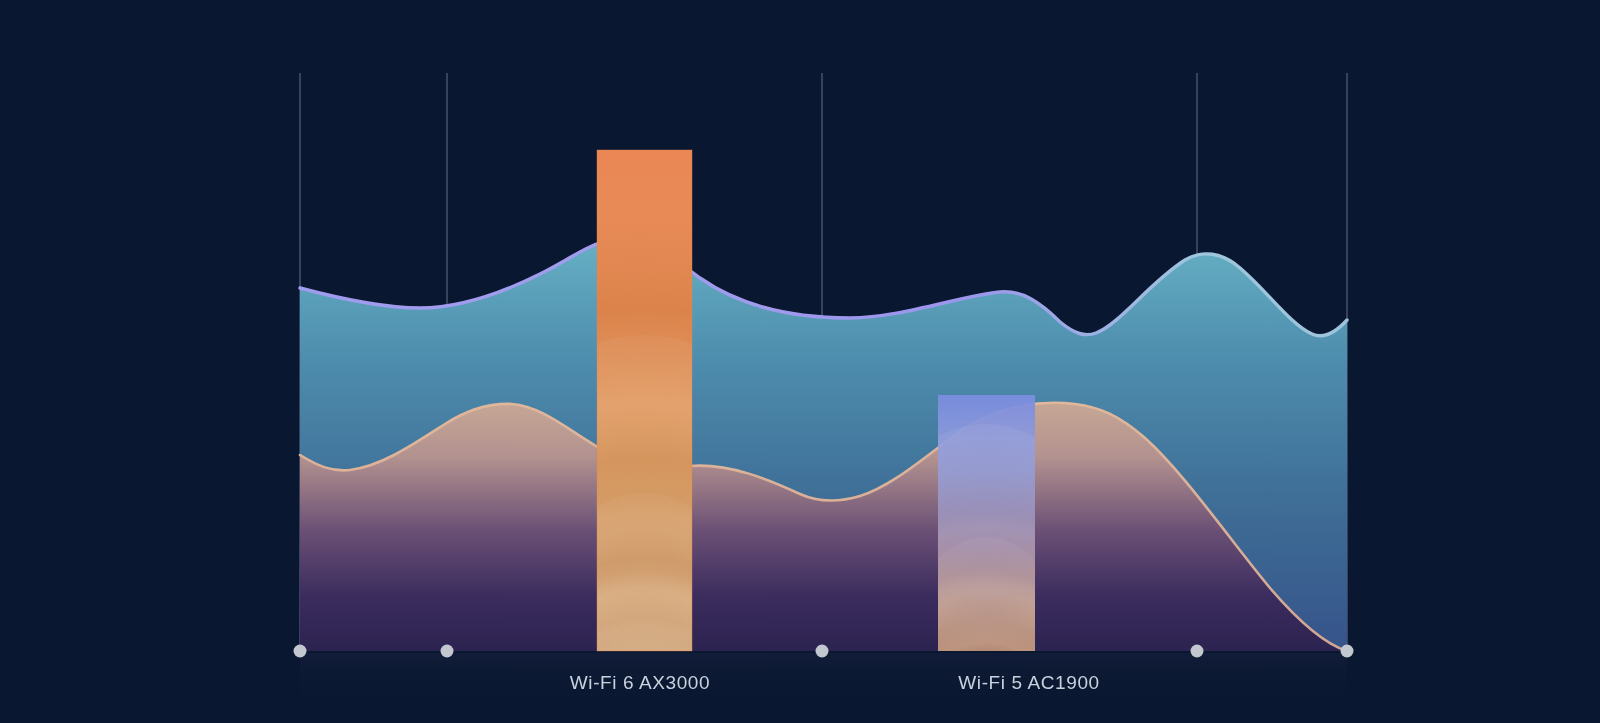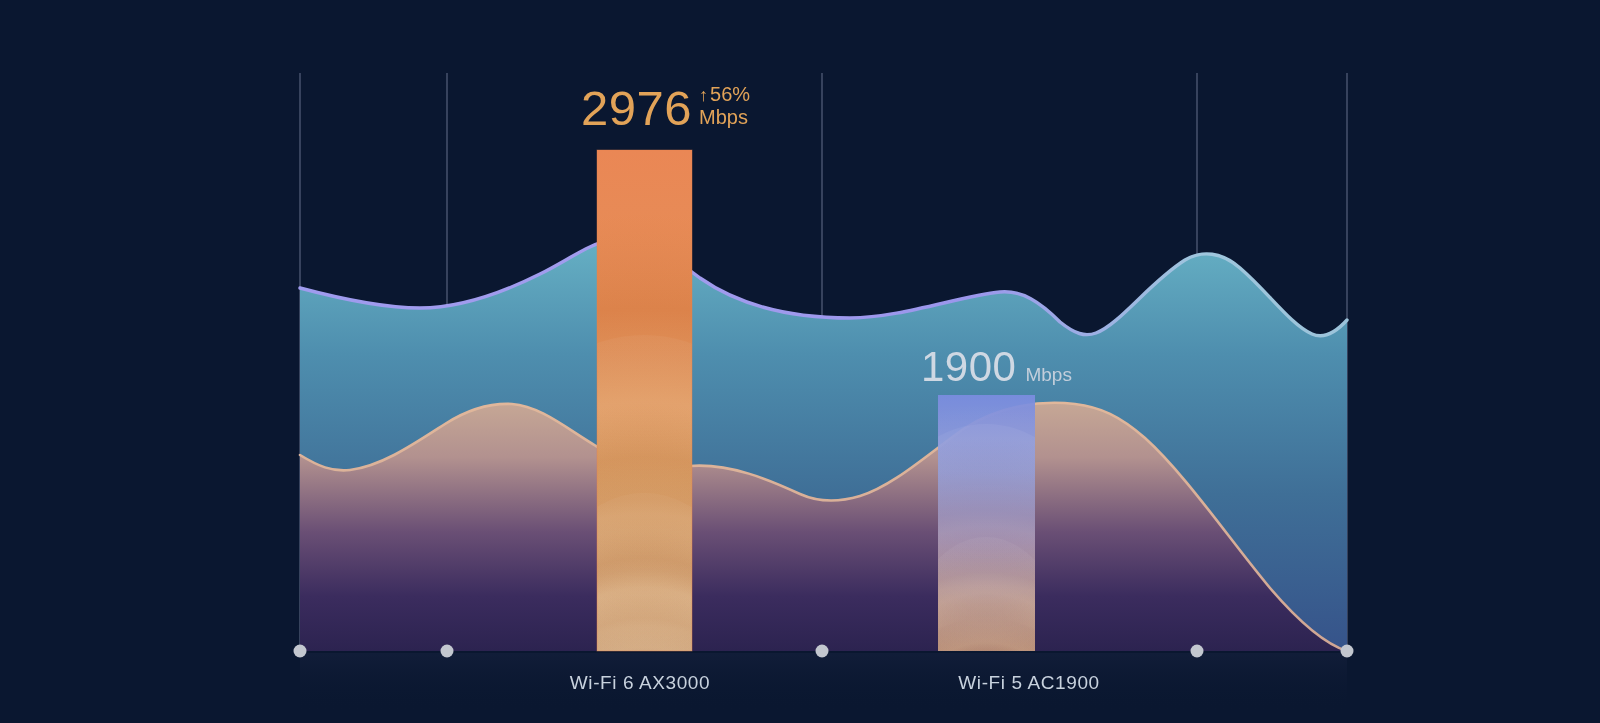--- a/index.html
+++ b/index.html
@@ -277,25 +277,19 @@
       <circle cx="300" cy="651" r="6.5"></circle>
       <circle cx="447" cy="651" r="6.5"></circle>
       <circle cx="822" cy="651" r="6.5"></circle>
       <circle cx="1197" cy="651" r="6.5"></circle>
       <circle cx="1347" cy="651" r="6.5"></circle>
     </g>
   </svg>
 
   <div class="label-layer">
 
-    <div class="callout callout-primary">
-      <span class="big">2976</span><span class="stack"><span class="pct"><span class="arrow">↑</span><span>56%</span></span><span class="unit">Mbps</span></span>
-    </div>
-
-    <div class="callout callout-secondary">
-      <span class="big">1900</span><span class="unit">Mbps</span>
-    </div>
+
 
     <div class="axis-label" id="axis-label-0">Wi-Fi 6 AX3000</div>
     <div class="axis-label" id="axis-label-1">Wi-Fi 5 AC1900</div>
 
   </div>
 </div>
 
 </body></html>

